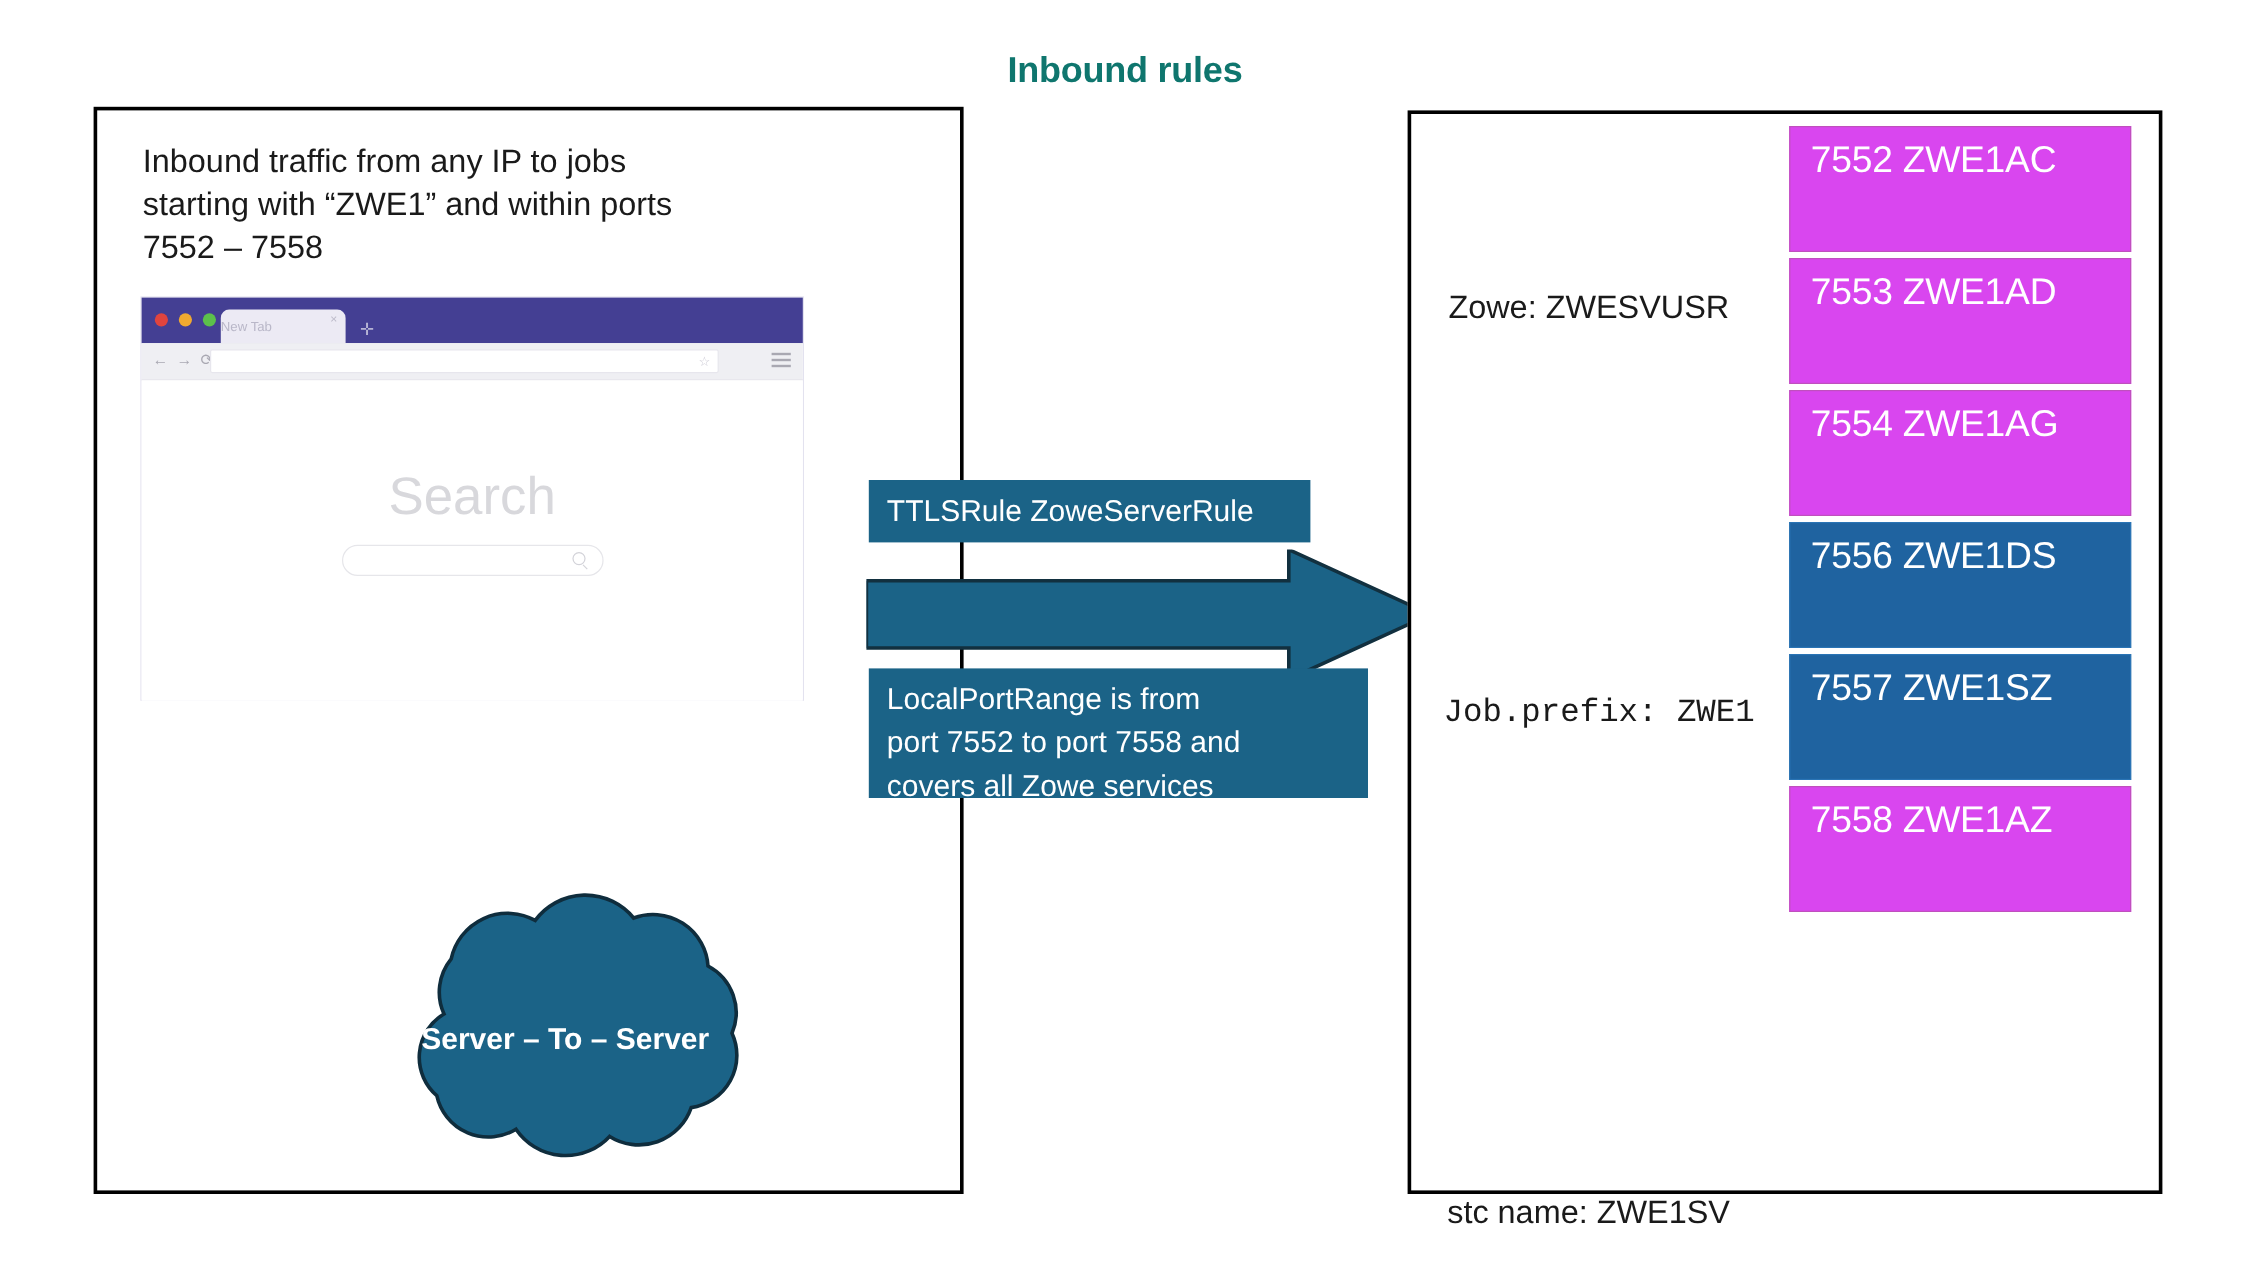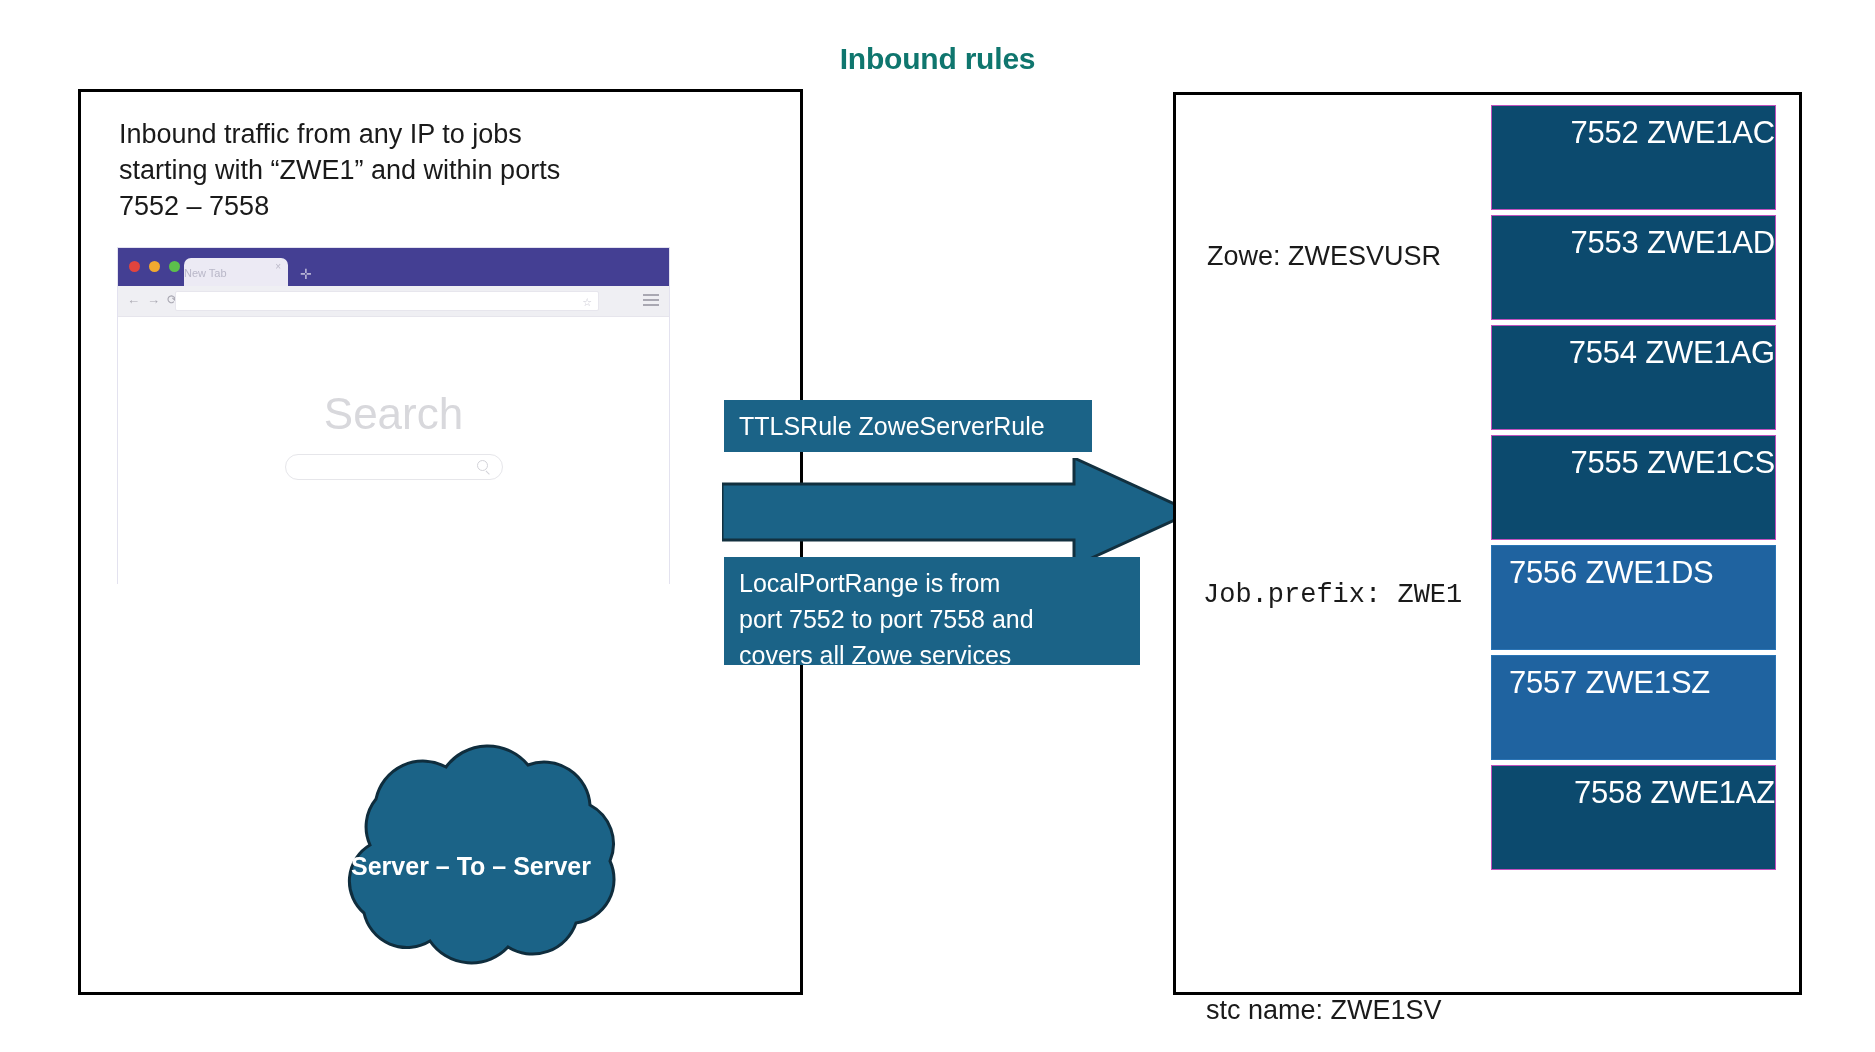--- a/index.html
+++ b/index.html
@@ -297,21 +297,21 @@
   .port-badge {
     width: 285px;
     height: 105px;
     margin-bottom: 5px;
     color: #ffffff;
     font-size: 31px;
     padding: 9px 0 0 17px;
     box-sizing: border-box;
     letter-spacing: -0.2px;
   }
-  .badge-magenta { background: #0c4a6e; border: 1px solid #C04FBE; text-align: right; }
+  .badge-magenta { background: #d946ef; border: 1px solid #C04FBE; }
   .badge-blue    { background: #1F63A0; border: 1px solid #2A74B5; }
 </style>
 </head>
 <body>
 
 <div id="diagram-title">Inbound rules</div>
 
 <div class="panel" id="left-panel">
 
   <div id="left-description">Inbound traffic from any IP to jobs
@@ -388,19 +388,18 @@
 <div class="panel" id="right-panel">
 
   <div class="right-label" id="label-user">Zowe: ZWESVUSR</div>
   <div class="right-label" id="label-job-prefix">Job.prefix: ZWE1</div>
   <div class="right-label" id="label-stc-name">stc name: ZWE1SV</div>
 
   <div id="port-badge-column">
     <div class="port-badge badge-magenta">7552 ZWE1AC</div>
     <div class="port-badge badge-magenta">7553 ZWE1AD</div>
     <div class="port-badge badge-magenta">7554 ZWE1AG</div>
-    <div class="port-badge badge-magenta">7555 ZWE1CS</div>
     <div class="port-badge badge-blue">7556 ZWE1DS</div>
     <div class="port-badge badge-blue">7557 ZWE1SZ</div>
     <div class="port-badge badge-magenta">7558 ZWE1AZ</div>
   </div>
 
 </div>
 
 </body></html>

